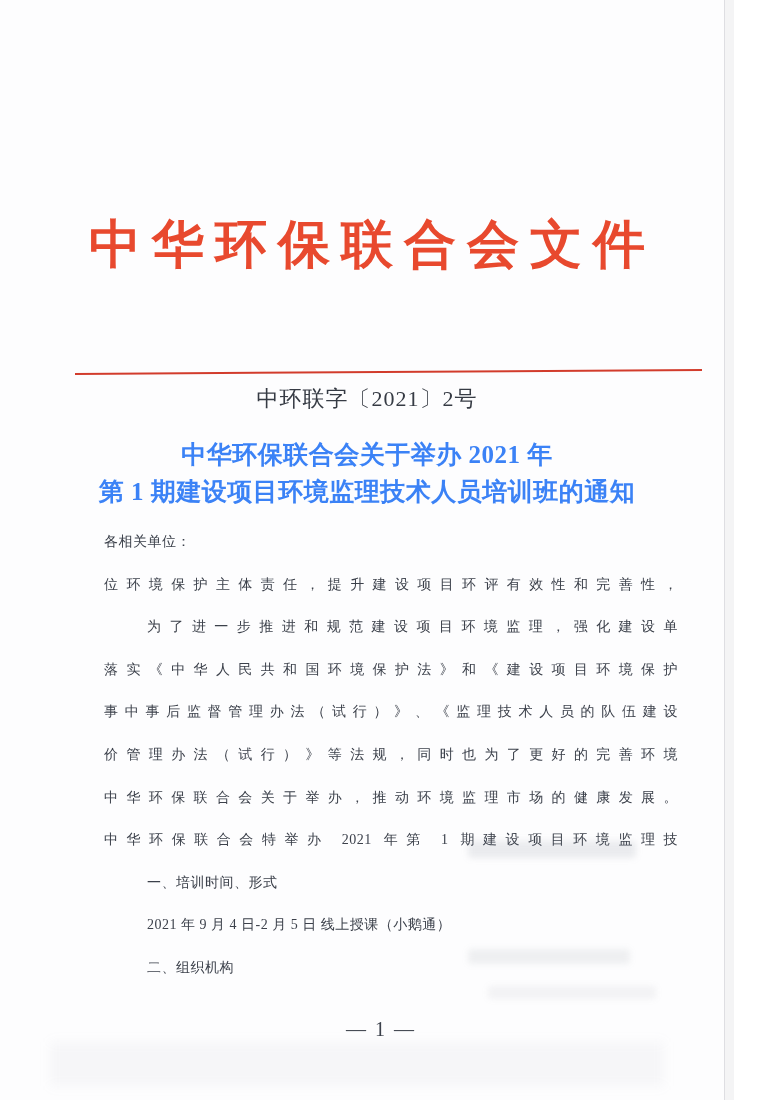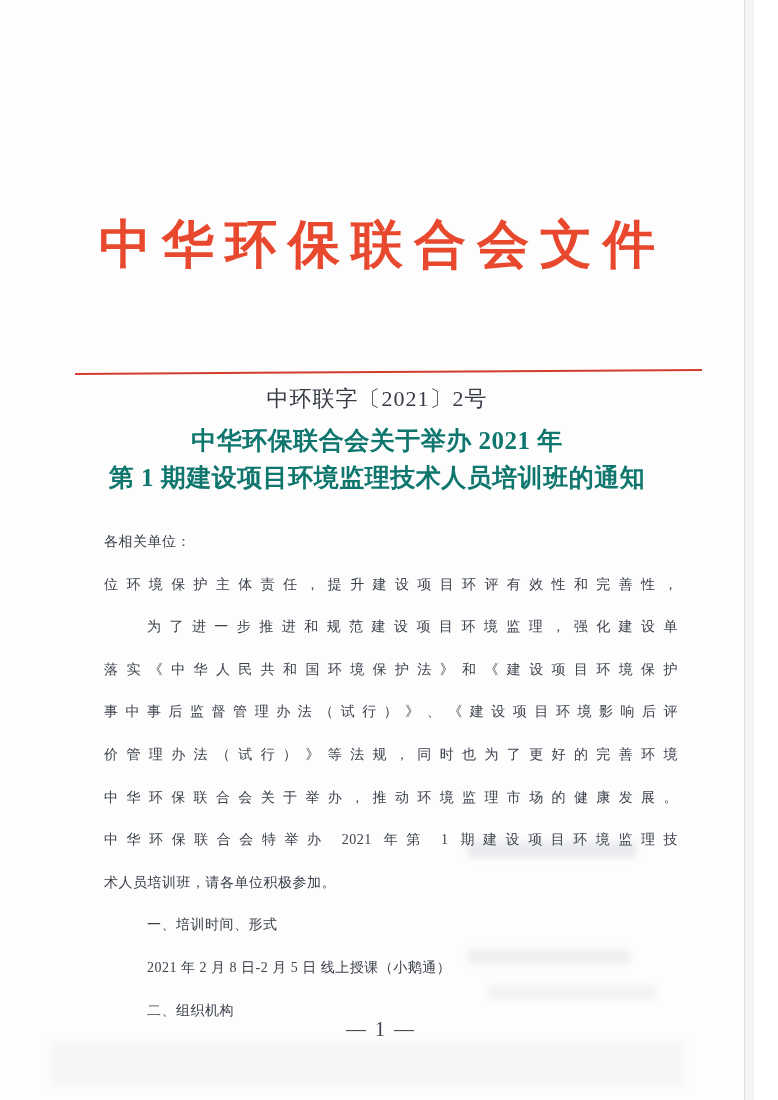--- a/index.html
+++ b/index.html
@@ -7,21 +7,20 @@
     padding: 0;
     background: #ffffff;
   }
   .page {
     position: relative;
     width: 734px;
     height: 1100px;
     background: #fdfdfe;
     overflow: hidden;
     font-family: "Liberation Serif", "DejaVu Serif", serif;
-    padding-left: 20px;
   }
   
   .header-title {
     position: absolute;
     top: 210px;
     left: 0;
     width: 100%;
     text-align: center;
     font-size: 52px;
     font-weight: bold;
@@ -49,28 +48,28 @@
     top: 371px;
     left: 75px;
     width: 627px;
     height: 2px;
     background: #d23c2c;
     transform: rotate(-0.35deg);
   }
   
   .doc-title {
     position: absolute;
-    top: 422px;
+    top: 436px;
     left: 0;
     width: 100%;
     text-align: center;
     font-size: 25px;
     font-weight: bold;
     line-height: 37px;
-    color: #0f766e;
+    color: #3b82f6;
     letter-spacing: 0.5px;
   }
   
   .body-text {
     position: absolute;
     top: 521px;
     left: 104px;
     width: 574px;
     font-size: 14px;
     color: #3c414b;
@@ -141,27 +140,26 @@
   <div class="doc-title">
     <div>中华环保联合会关于举办 2021 年</div>
     <div>第 1 期建设项目环境监理技术人员培训班的通知</div>
   </div>
 
   <div class="body-text">
     <div class="ln">各相关单位：</div>
     <div class="ln jfull">位环境保护主体责任，提升建设项目环评有效性和完善性，</div>
     <div class="ln indent jfull">为了进一步推进和规范建设项目环境监理，强化建设单</div>
     <div class="ln jfull">落实《中华人民共和国环境保护法》和《建设项目环境保护</div>
-    <div class="ln jfull">事中事后监督管理办法（试行）》、《建设项目环境影响后评</div>
+    <div class="ln jfull">事中事后监督管理办法（试行）》、《监理技术人员的队伍建设</div>
     <div class="ln jfull">价管理办法（试行）》等法规，同时也为了更好的完善环境</div>
     <div class="ln jfull">中华环保联合会关于举办，推动环境监理市场的健康发展。</div>
     <div class="ln jfull">中华环保联合会特举办 2021 年第 1 期建设项目环境监理技</div>
-    <div class="ln">术人员培训班，请各单位积极参加。</div>
     <div class="ln indent">一、培训时间、形式</div>
-    <div class="ln indent">2021 年 2 月 8 日-2 月 5 日  线上授课（小鹅通）</div>
+    <div class="ln indent">2021 年 9 月 4 日-2 月 5 日  线上授课（小鹅通）</div>
     <div class="ln indent">二、组织机构</div>
   </div>
 
   <div class="footer">— 1 —</div>
 
   <div class="smudge smudge-1"></div>
   <div class="smudge smudge-2"></div>
   <div class="smudge smudge-3"></div>
   <div class="scan-edge-right"></div>
   <div class="scan-band-bottom"></div>

